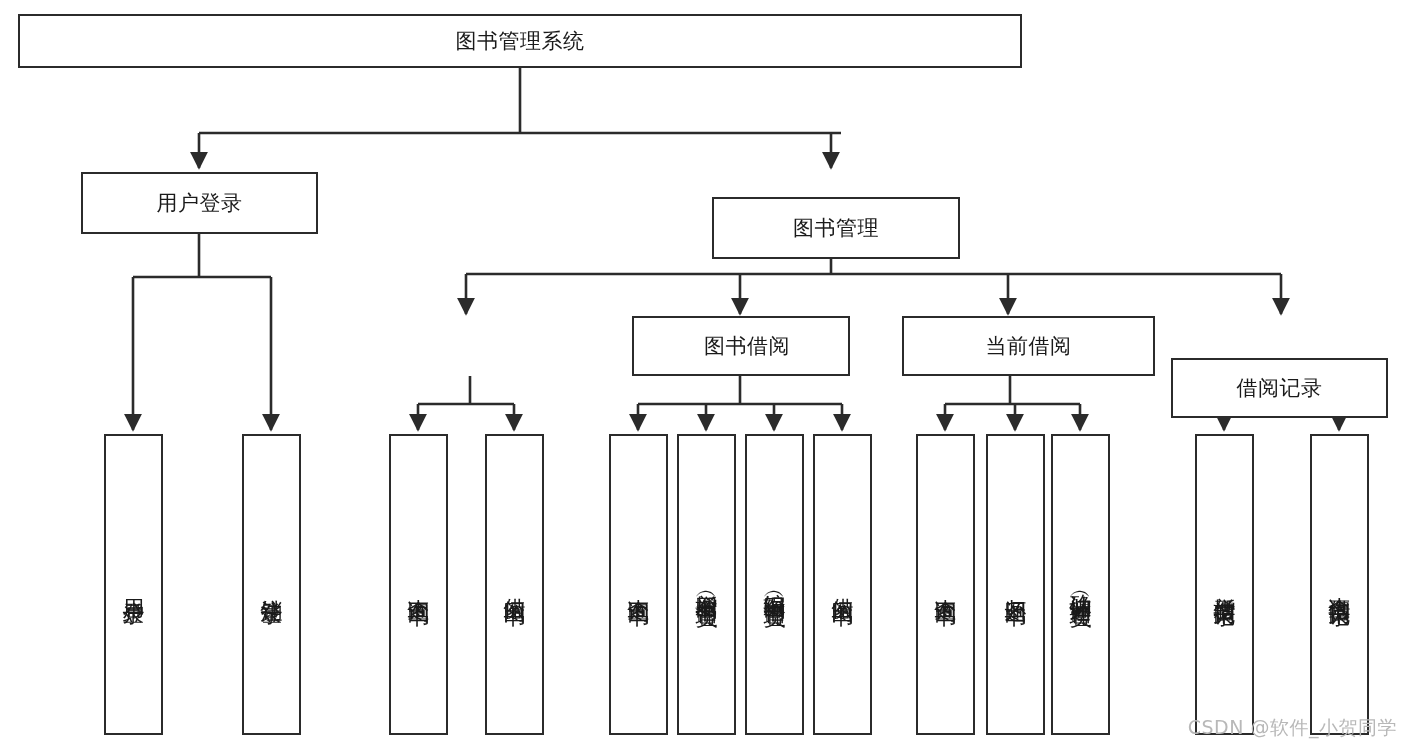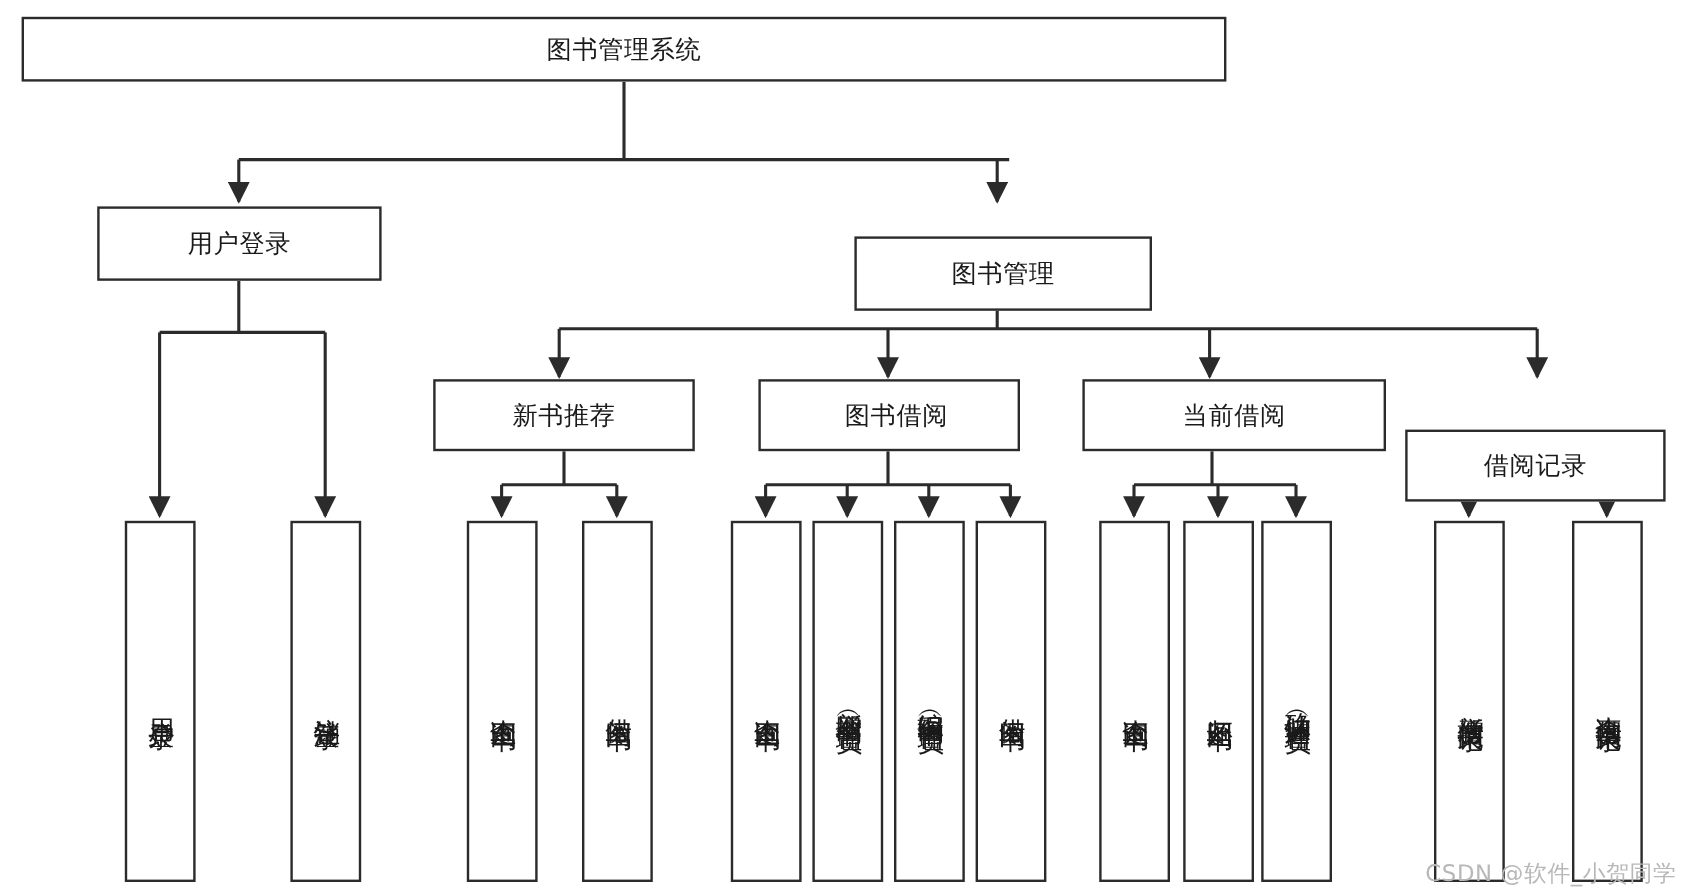--- a/index.html
+++ b/index.html
@@ -124,23 +124,20 @@
     <span class="node-label">图书管理系统</span>
   </div>
 
   <div class="node" style="left:81px; top:172px; width:237px; height:62px;">
     <span class="node-label">用户登录</span>
   </div>
   <div class="node" style="left:712px; top:172px; width:248px; height:62px;margin-top:25px;">
     <span class="node-label">图书管理</span>
   </div>
 
-  <div class="node" style="left:361px; top:316px; width:218px; height:60px;">
-    <span class="node-label">新书推荐</span>
-  </div>
   <div class="node" style="left:632px; top:316px; width:218px; height:60px;padding-left:12px;">
     <span class="node-label">图书借阅</span>
   </div>
   <div class="node" style="left:902px; top:316px; width:253px; height:60px;">
     <span class="node-label">当前借阅</span>
   </div>
   <div class="node" style="left:1171px; top:316px; width:217px; height:60px;margin-top:42px;">
     <span class="node-label">借阅记录</span>
   </div>
 

